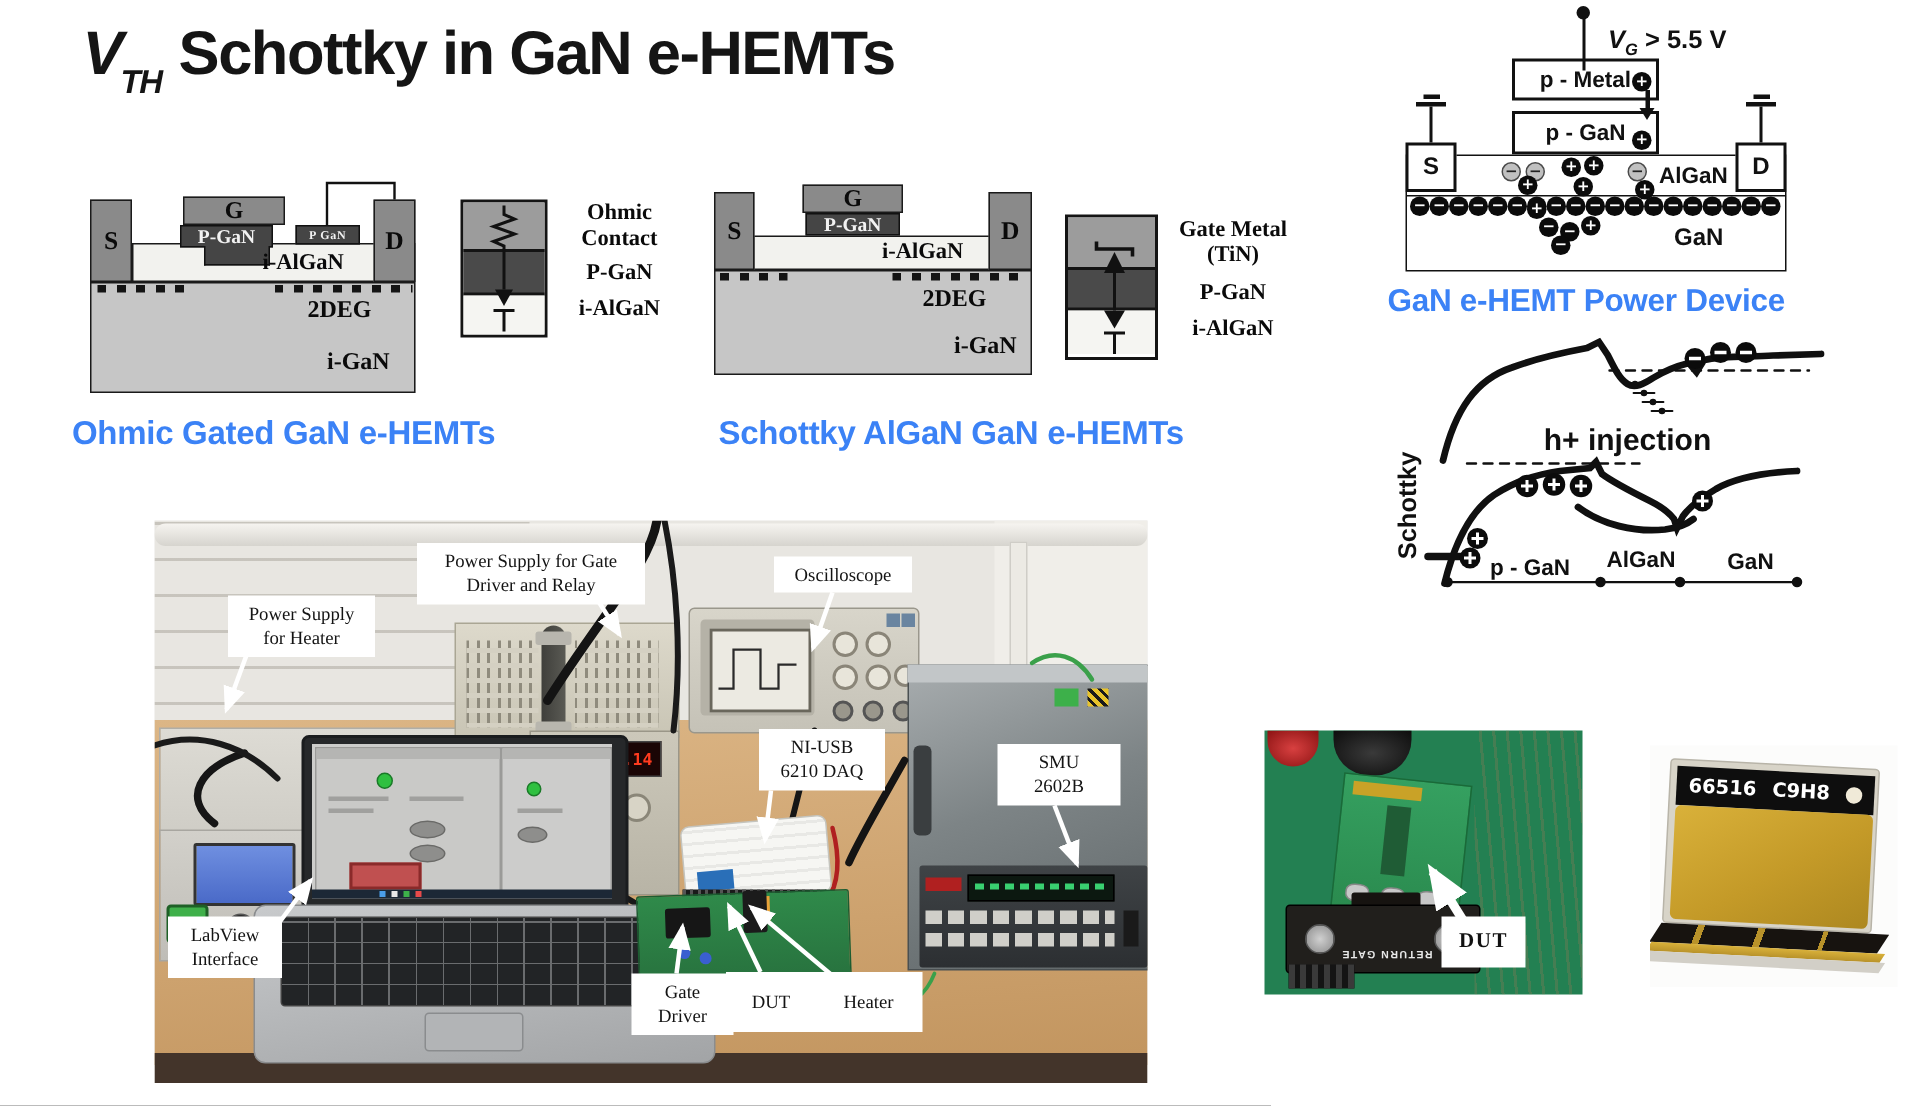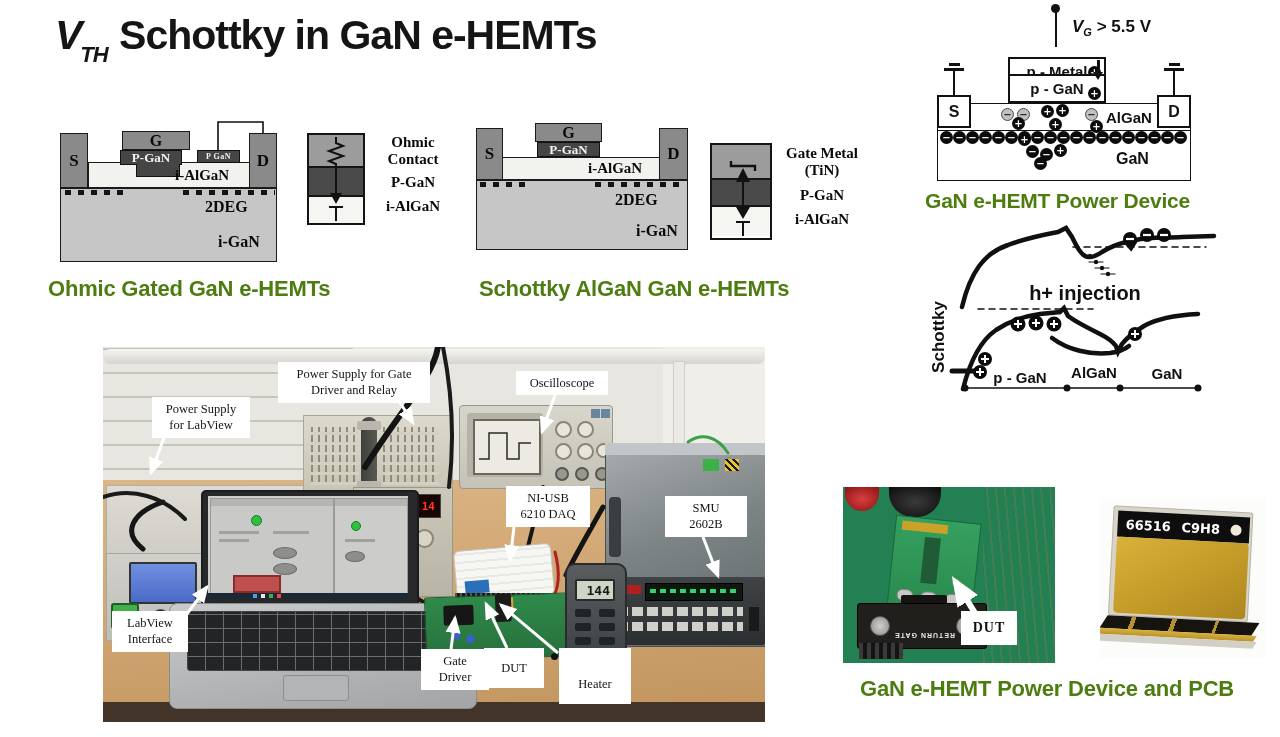--- a/index.html
+++ b/index.html
@@ -1,21 +1,21 @@
 <!DOCTYPE html>
 <html><head>
 <meta charset="utf-8">
 <style>
   html,body{margin:0;padding:0;background:#888;}
   .stage{position:relative;width:1280px;height:737px;background:#ffffff;overflow:hidden;
          font-family:"Liberation Sans",sans-serif;color:#111;}
   .abs{position:absolute;}
   .mono{font-family:"DejaVu Sans Mono",monospace;}
   .ml{white-space:pre-line;}
-  .red-cap{position:absolute;color:#4d7c0f;font-weight:700;letter-spacing:-.2px;}
+  .red-cap{position:absolute;color:#3b82f6;font-weight:700;letter-spacing:-.2px;}
   
   .title{position:absolute;left:55px;top:12px;font-size:41px;font-weight:800;letter-spacing:-1px;color:#151515;}
   .title i{font-style:italic;}
   .title sub{font-size:22px;font-style:italic;position:relative;top:4px;left:-1px;}
   
   .xsec{position:absolute;}
   .xsec .body-gan{position:absolute;background:#c6c6c6;border:1.5px solid #1a1a1a;box-sizing:border-box;}
   .xsec .algan{position:absolute;background:#f2f2ee;border:1.5px solid #1a1a1a;box-sizing:border-box;}
   .xsec .elec{position:absolute;background:#8a8a8a;border:1.5px solid #1a1a1a;box-sizing:border-box;
               display:flex;align-items:center;justify-content:center;
@@ -161,21 +161,21 @@
           <span class="chg chg-n row-n"></span>
         </div>
       <span class="chg chg-p" style="left:80px;top:29px"></span>
       <span class="chg chg-n" style="left:88px;top:41px"></span>
       <span class="chg chg-n" style="left:102px;top:44px"></span>
       <span class="chg chg-p" style="left:116px;top:40px"></span>
       <span class="chg chg-n" style="left:96px;top:53px"></span>
       <div class="abs" style="left:178px;top:46px;font-weight:700;font-size:16px">GaN</div>
     </div>
 
-    <div class="pd-box" style="left:78px;top:55px;width:98px;height:28px">
+    <div class="pd-box" style="left:78px;top:37px;width:98px;height:28px">
       <span>p - Metal</span>
       <span class="chg chg-p" style="right:3px;top:7px"></span>
     </div>
     <div class="pd-box" style="left:78px;top:72px;width:98px;height:29px">
       <span>p - GaN</span>
       <span class="chg chg-p" style="right:3px;top:11px"></span>
     </div>
     <div class="gndbar" style="left:167px;top:58px;width:2.5px;height:13px"></div>
     <div class="abs" style="left:163px;top:70px;width:0;height:0;border-left:5px solid transparent;border-right:5px solid transparent;border-top:8px solid #111"></div>
 
@@ -375,29 +375,20 @@
     <div class="abs" style="left:352px;top:246px;width:96px;height:9px;background:#1a1a1a;background-image:repeating-linear-gradient(90deg,#555 0 2px,transparent 2px 5px)"></div>
     <div class="abs" style="left:322px;top:248px;width:140px;height:62px;background:linear-gradient(#2f8a4a,#27703d);border:1px solid #1d5c31;border-radius:2px;transform:rotate(-2deg)">
       <div class="abs" style="left:18px;top:8px;width:30px;height:20px;background:#161616;border-radius:2px"></div>
       <div class="abs" style="left:76px;top:2px;width:12px;height:18px;background:#e8a23a"></div>
       <div class="abs" style="left:70px;top:-2px;width:16px;height:28px;background:#1b1b1b;border-radius:2px"></div>
       <div class="knob" style="left:26px;top:34px;width:8px;height:8px;background:#3a5fd0"></div>
       <div class="knob" style="left:40px;top:38px;width:8px;height:8px;background:#3a5fd0"></div>
     </div>
     <div class="knob" style="left:328px;top:308px;width:7px;height:7px;background:#111"></div>
     <div class="knob" style="left:448px;top:306px;width:7px;height:7px;background:#111"></div>
-    <div class="abs" style="left:462px;top:216px;width:58px;height:108px;background:linear-gradient(#5a5d5f,#3c3f41);border:2px solid #2a2c2e;border-radius:10px">
-      <div class="abs mono" style="left:8px;top:14px;width:40px;height:22px;background:#ccd6c4;border:2px solid #2a2a2a;border-radius:2px;font-size:13px;font-weight:700;color:#1a1a1a;display:flex;align-items:center;justify-content:flex-end;padding-right:3px;box-sizing:border-box">144</div>
-      <div class="abs" style="left:8px;top:44px;width:16px;height:8px;background:#212426;border-radius:2px"></div>
-      <div class="abs" style="left:32px;top:44px;width:16px;height:8px;background:#212426;border-radius:2px"></div>
-      <div class="abs" style="left:8px;top:58px;width:16px;height:8px;background:#212426;border-radius:2px"></div>
-      <div class="abs" style="left:32px;top:58px;width:16px;height:8px;background:#212426;border-radius:2px"></div>
-      <div class="abs" style="left:8px;top:72px;width:16px;height:8px;background:#212426;border-radius:2px"></div>
-      <div class="abs" style="left:32px;top:72px;width:16px;height:8px;background:#212426;border-radius:2px"></div>
-    </div>
 
     <svg class="abs" style="left:0;top:0" width="662" height="375">
       <defs>
         <marker id="aw" markerWidth="7" markerHeight="7" refX="5" refY="2.5" orient="auto">
           <path d="M0,0 L6,2.5 L0,5 Z" fill="#ffffff"></path>
         </marker>
       </defs>
       <g stroke="#ffffff" stroke-width="3" marker-end="url(#aw)">
         <line x1="62" y1="88" x2="48" y2="126"></line>
         <line x1="296" y1="54" x2="310" y2="76"></line>
@@ -405,34 +396,34 @@
         <line x1="411" y1="180" x2="407" y2="213"></line>
         <line x1="600" y1="190" x2="615" y2="229"></line>
         <line x1="75" y1="279" x2="104" y2="240"></line>
         <line x1="348" y1="302" x2="352" y2="271"></line>
         <line x1="404" y1="301" x2="383" y2="257"></line>
         <line x1="455" y1="306" x2="398" y2="258"></line>
       </g>
     </svg>
 
     <div class="plabel" style="left:49px;top:50px;width:88px">Power Supply
-for LabView</div>
+for Heater</div>
     <div class="plabel" style="left:175px;top:15px;width:142px">Power Supply for Gate
 Driver and Relay</div>
     <div class="plabel" style="left:413px;top:24px;width:82px">Oscilloscope</div>
     <div class="plabel" style="left:403px;top:139px;width:74px">NI-USB
 6210 DAQ</div>
     <div class="plabel" style="left:562px;top:149px;width:72px">SMU
 2602B</div>
     <div class="plabel" style="left:9px;top:264px;width:66px">LabView
 Interface</div>
     <div class="plabel" style="left:318px;top:302px;width:58px">Gate
 Driver</div>
     <div class="plabel" style="left:381px;top:301px;width:50px;padding-top:12px;padding-bottom:12px">DUT</div>
-    <div class="plabel" style="left:456px;top:301px;width:62px;padding-top:28px;padding-bottom:12px">Heater</div>
+    <div class="plabel" style="left:440px;top:301px;width:62px;padding-top:12px;padding-bottom:12px">Heater</div>
   </div>
 
   <div class="pcbphoto">
     <div class="abs" style="left:140px;top:0;width:72px;height:176px;background:linear-gradient(100deg,#dcc6a6,#cfb28d);background-image:repeating-linear-gradient(85deg,rgba(150,120,85,.3) 0 2px,transparent 2px 9px)"></div>
     <div class="abs" style="left:2px;top:0;width:34px;height:24px;background:radial-gradient(#d84040,#8a1212);border-radius:0 0 18px 18px"></div>
     <div class="abs" style="left:46px;top:0;width:52px;height:30px;background:radial-gradient(#3a3a3a,#0c0c0c);border-radius:0 0 24px 24px"></div>
     <div class="abs" style="left:48px;top:32px;width:84px;height:92px;background:linear-gradient(#35a060,#2a8a4e);border:1px solid #1a6a38;transform:rotate(6deg)">
       <div class="abs" style="left:6px;top:4px;width:46px;height:9px;background:#c9a227"></div>
       <div class="abs" style="left:30px;top:18px;width:16px;height:46px;background:#1f5c35"></div>
       <div class="abs" style="left:8px;top:72px;width:14px;height:10px;background:#c8c8c8;border:1px solid #888;border-radius:40%"></div>
@@ -466,14 +457,13 @@
           <span style="width:11px;height:11px;border-radius:50%;background:#f0ead8;flex:0 0 auto"></span>
         </div>
         <div class="abs" style="left:4px;top:30px;width:132px;height:76px;background:linear-gradient(150deg,#d9b13a 0%,#c49a28 55%,#ad8820 100%);border-radius:4px"></div>
       </div>
       <div class="abs" style="left:-4px;top:110px;width:152px;height:13px;background:#17130f;background-image:linear-gradient(75deg,transparent 0 18%,#b8922a 18% 21%,transparent 21% 44%,#b8922a 44% 47%,transparent 47% 72%,#b8922a 72% 74%,transparent 74%);transform:skewX(-30deg)"></div>
       <div class="abs" style="left:-8px;top:123px;width:156px;height:6px;background:linear-gradient(#d9b13a,#b8922a);transform:skewX(-30deg)"></div>
       <div class="abs" style="left:-10px;top:129px;width:158px;height:7px;background:#d2cfc7;transform:skewX(-30deg)"></div>
     </div>
   </div>
 
-  <div class="red-cap" style="left:860px;top:676px;font-size:22px">GaN e-HEMT Power Device and PCB</div>
 </div>
 
 </body></html>

